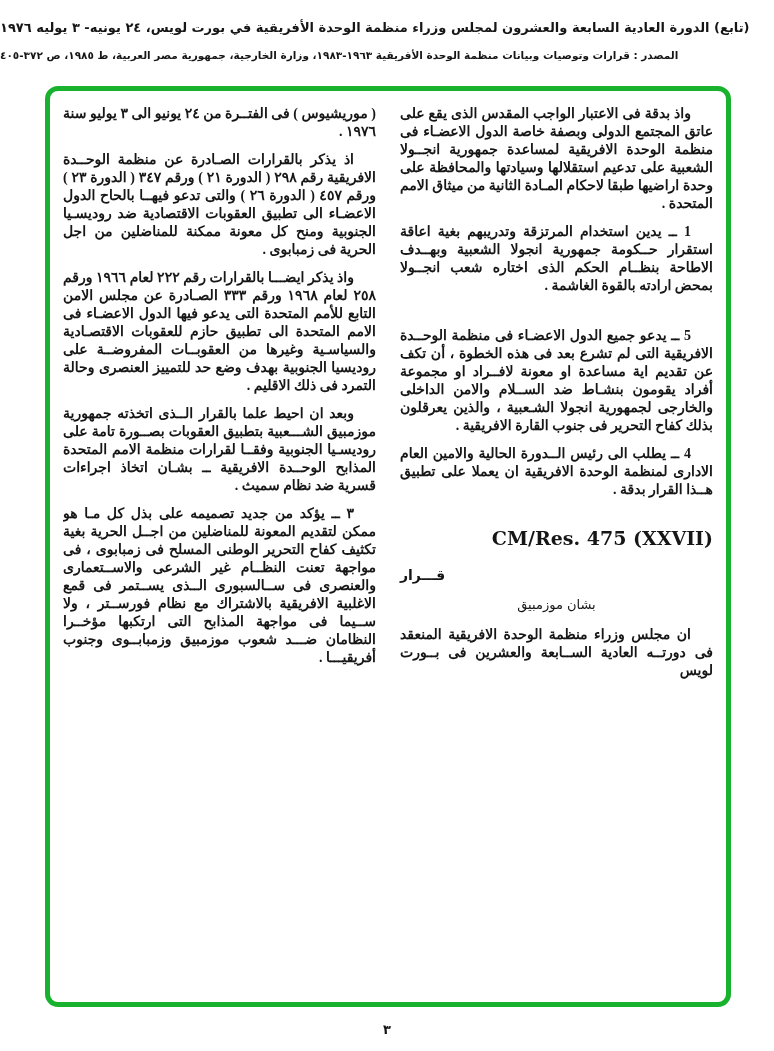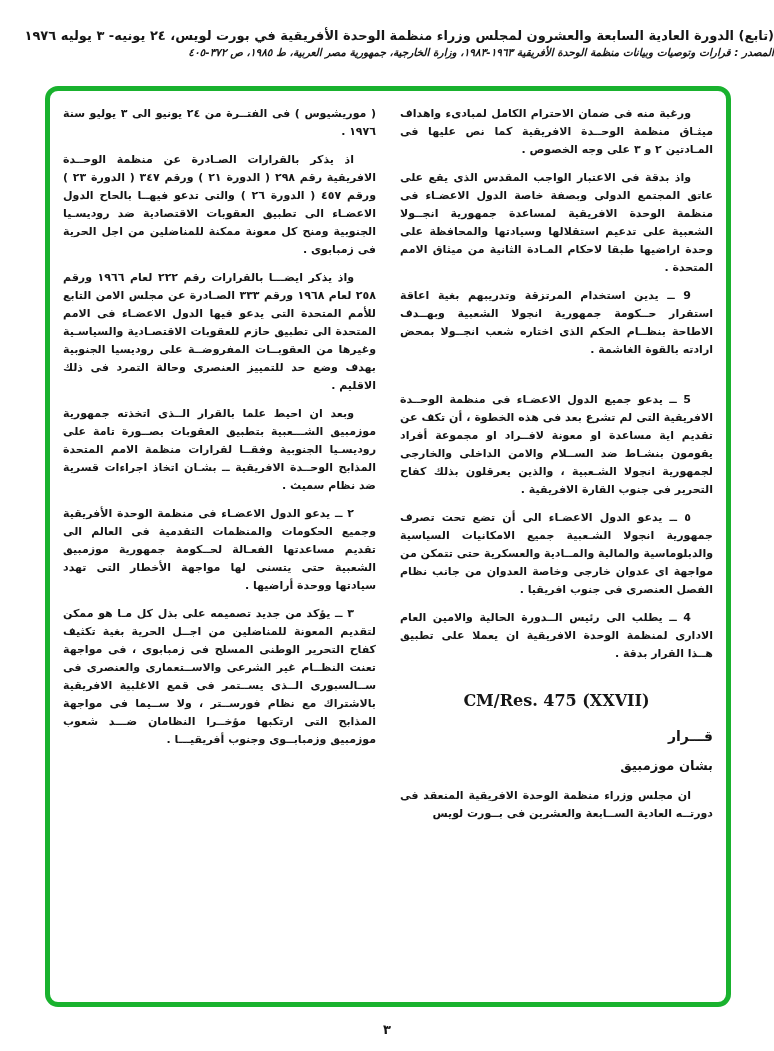--- a/index.html
+++ b/index.html
@@ -8,25 +8,25 @@
     width: 774px; height: 1051px;
     position: relative;
     background: #ffffff;
     font-family: "DejaVu Sans", sans-serif;
     color: #161616;
     overflow: hidden;
   }
 
   
   .page-header {
-    position: absolute; top: 28px; left: 0; width: 100%;
-    text-align: right; direction: rtl; font-weight: bold;
+    position: absolute; top: 20px; left: 0; width: 100%;
+    text-align: left; direction: rtl; font-weight: bold;
   }
   .hdr-line1 { font-size: 13px; }
-  .hdr-line2 { font-size: 10.5px; margin-top: 3px; font-style: italic; }
+  .hdr-line2 { font-size: 10.5px; margin-top: 14px; }
 
   
   .content-box {
     position: absolute; left: 45px; top: 86px;
     width: 686px; height: 921px;
     border: 5px solid #19b22e;
     border-radius: 13px;
     padding: 14px 13px 8px 13px;
     background: #ffffff;
   }
@@ -35,40 +35,41 @@
     display: flex; direction: rtl;
     gap: 24px; height: 100%; overflow: hidden;
   }
   .col { width: 50%; direction: rtl; }
 
   
   .para {
     margin: 0 0 10px 0;
     text-align: justify;
     text-indent: 22px;
-    font-size: 11px;
+    font-size: 14px;
     line-height: 18px;
     font-weight: bold;
+    font-family: Liberation Serif, serif;
   }
   .para.no-indent { text-indent: 0; }
   .para.big-gap { margin-bottom: 32px; }
   .para.last { margin-bottom: 0; }
 
   .ref-line {
-    direction: ltr; text-align: center;
+    direction: ltr; text-align: right;
     font-family: "DejaVu Serif", serif;
-    font-size: 16px; font-weight: bold;
+    font-size: 19px; font-weight: bold;
     margin: 28px 0 18px 0; text-indent: 0;
   }
   .decision-title {
-    text-align: right; font-size: 14px; font-weight: bold;
+    text-align: left; font-size: 14px; font-weight: bold;
     margin: 4px 0 14px 0;
   }
   .decision-subject {
-    text-align: right; font-size: 13px; font-weight: bold;
+    text-align: center; font-size: 13px; font-weight: normal;
     margin: 0 0 14px 0;
   }
 
   
   .page-number {
     position: absolute; bottom: 14px; left: 0; width: 100%;
     text-align: center; font-size: 13px; font-weight: bold;
   }
 </style>
 </head>
@@ -76,37 +77,34 @@
 
 <div class="page-header">
   <div class="hdr-line1">(تابع) الدورة العادية السابعة والعشرون لمجلس وزراء منظمة الوحدة الأفريقية في بورت لويس، ٢٤ يونيه- ٣ يوليه ١٩٧٦</div>
   <div class="hdr-line2">المصدر : قرارات وتوصيات وبيانات منظمة الوحدة الأفريقية ١٩٦٣-١٩٨٣، وزارة الخارجية، جمهورية مصر العربية، ط ١٩٨٥، ص ٣٧٢-٤٠٥</div>
 </div>
 
 <div class="content-box">
   <div class="columns">
 
     <div class="col">
-      <p class="para">ورغبة منه فى ضمان الاحترام الكامل لمبادىء واهداف ميثـاق منظمة الوحــدة الافريقية كما نص عليها فى المـادتين ٢ و ٣ على وجه الخصوص .</p>
       <p class="para">واذ بدقة فى الاعتبار الواجب المقدس الذى يقع على عاتق المجتمع الدولى وبصفة خاصة الدول الاعضـاء فى منظمة الوحدة الافريقية لمساعدة جمهورية انجــولا الشعبية على تدعيم استقلالها وسيادتها والمحافظة على وحدة اراضيها طبقا لاحكام المـادة الثانية من ميثاق الامم المتحدة .</p>
-      <p class="para big-gap">9 ــ يدين استخدام المرتزقة وتدريبهم بغية اعاقة استقرار حــكومة جمهورية انجولا الشعبية وبهــدف الاطاحة بنظــام الحكم الذى اختاره شعب انجــولا بمحض ارادته بالقوة الغاشمة .</p>
+      <p class="para big-gap">1 ــ يدين استخدام المرتزقة وتدريبهم بغية اعاقة استقرار حــكومة جمهورية انجولا الشعبية وبهــدف الاطاحة بنظــام الحكم الذى اختاره شعب انجــولا بمحض ارادته بالقوة الغاشمة .</p>
       <p class="para">5 ــ يدعو جميع الدول الاعضـاء فى منظمة الوحــدة الافريقية التى لم تشرع بعد فى هذه الخطوة ، أن تكف عن تقديم اية مساعدة او معونة لافــراد او مجموعة أفراد يقومون بنشـاط ضد الســلام والامن الداخلى والخارجى لجمهورية انجولا الشـعبية ، والذين يعرقلون بذلك كفاح التحرير فى جنوب القارة الافريقية .</p>
-      <p class="para">٥ ــ يدعو الدول الاعضـاء الى أن تضع تحت تصرف جمهورية انجولا الشـعبية جميع الامكانيات السياسية والدبلوماسية والمالية والمــادية والعسكرية حتى تتمكن من مواجهة اى عدوان خارجى وخاصة العدوان من جانب نظام الفصل العنصرى فى جنوب افريقيا .</p>
       <p class="para">4 ــ يطلب الى رئيس الــدورة الحالية والامين العام الادارى لمنظمة الوحدة الافريقية ان يعملا على تطبيق هــذا القرار بدقة .</p>
       <p class="ref-line">CM/Res. 475 (XXVII)</p>
       <div class="decision-title">قـــرار</div>
       <div class="decision-subject">بشان موزمبيق</div>
       <p class="para last">ان مجلس وزراء منظمة الوحدة الافريقية المنعقد فى دورتــه العادية الســابعة والعشرين فى بــورت لويس</p>
     </div>
 
     <div class="col">
       <p class="para no-indent">( موريشيوس ) فى الفتــرة من ٢٤ يونيو الى ٣ يوليو سنة ١٩٧٦ .</p>
       <p class="para">اذ يذكر بالقرارات الصـادرة عن منظمة الوحــدة الافريقية رقم ٢٩٨ ( الدورة ٢١ ) ورقم ٣٤٧ ( الدورة ٢٣ ) ورقم ٤٥٧ ( الدورة ٢٦ ) والتى تدعو فيهــا بالحاح الدول الاعضـاء الى تطبيق العقوبات الاقتصادية ضد روديسـيا الجنوبية ومنح كل معونة ممكنة للمناضلين من اجل الحرية فى زمبابوى .</p>
       <p class="para">واذ يذكر ايضـــا بالقرارات رقم ٢٢٢ لعام ١٩٦٦ ورقم ٢٥٨ لعام ١٩٦٨ ورقم ٣٣٣ الصـادرة عن مجلس الامن التابع للأمم المتحدة التى يدعو فيها الدول الاعضـاء فى الامم المتحدة الى تطبيق حازم للعقوبات الاقتصـادية والسياسـية وغيرها من العقوبــات المفروضــة على روديسيا الجنوبية بهدف وضع حد للتمييز العنصرى وحالة التمرد فى ذلك الاقليم .</p>
       <p class="para">وبعد ان احيط علما بالقرار الــذى اتخذته جمهورية موزمبيق الشـــعبية بتطبيق العقوبات بصــورة تامة على روديسـيا الجنوبية وفقــا لقرارات منظمة الامم المتحدة المذابح الوحــدة الافريقية ــ بشـان اتخاذ اجراءات قسرية ضد نظام سميث .</p>
-      <p class="para">٢ ــ يدعو الدول الاعضـاء فى منظمة الوحدة الأفريقية وجميع الحكومات والمنظمات التقدمية فى العالم الى تقديم مساعدتها الفعـالة لحــكومة جمهورية موزمبيق الشعبية حتى يتسنى لها مواجهة الأخطار التى تهدد سيادتها ووحدة أراضيها .</p>
       <p class="para">٣ ــ يؤكد من جديد تصميمه على بذل كل مـا هو ممكن لتقديم المعونة للمناضلين من اجــل الحرية بغية تكثيف كفاح التحرير الوطنى المسلح فى زمبابوى ، فى مواجهة تعنت النظــام غير الشرعى والاســتعمارى والعنصرى فى ســالسبورى الــذى يســتمر فى قمع الاغلبية الافريقية بالاشتراك مع نظام فورســتر ، ولا ســيما فى مواجهة المذابح التى ارتكبها مؤخــرا النظامان ضـــد شعوب موزمبيق وزمبابــوى وجنوب أفريقيـــا .</p>
     </div>
 
   </div>
 </div>
 
 <div class="page-number">٣</div>
 
 </body></html>

